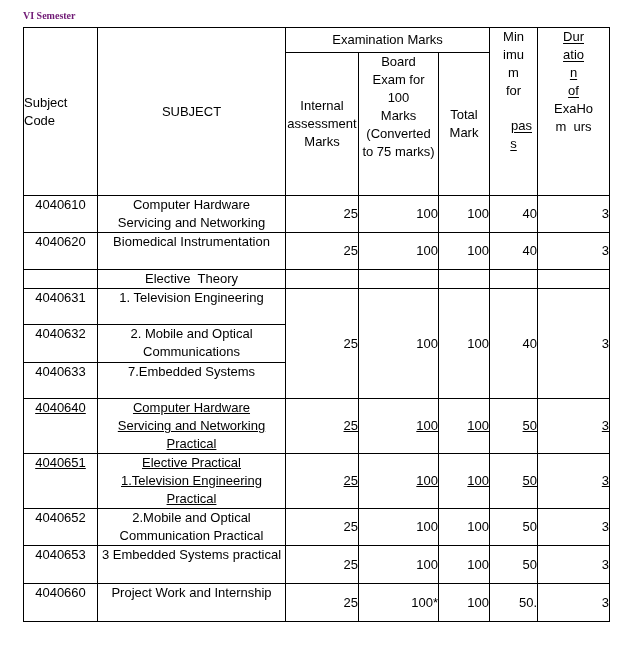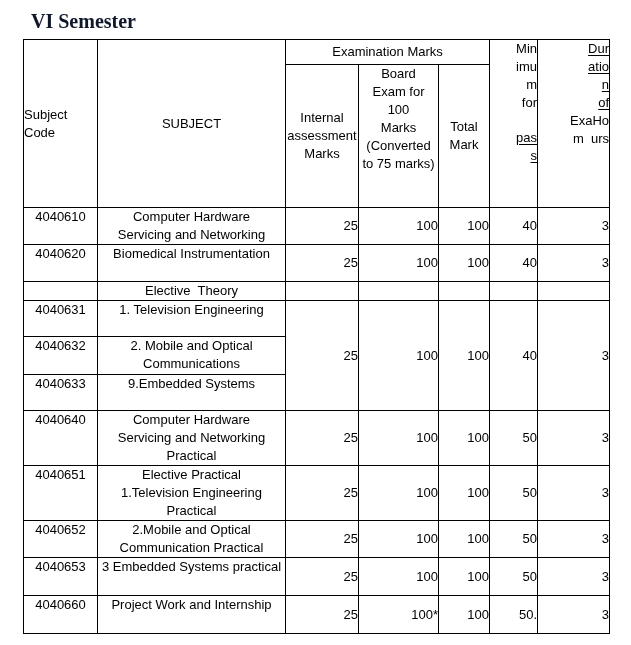--- a/index.html
+++ b/index.html
@@ -4,43 +4,43 @@
 <style>
   html,body{margin:0;padding:0;background:#ffffff;}
   .page{
     width:631px;height:645px;box-sizing:border-box;
     padding:10px 0 0 23px;background:#ffffff;
     font-family:"Liberation Sans","DejaVu Sans",sans-serif;
     color:#000000;overflow:hidden;
   }
   .title{
     font-family:"Liberation Serif","DejaVu Serif",serif;
-    font-size:20px;font-weight:bold;margin:0 0 6px 8px;color:#0f172a;
+    font-size:10px;font-weight:bold;margin:0 0 6px 0;color:#701a75;
   }
   table.marks{
     border-collapse:collapse;table-layout:fixed;width:587px;
   }
   table.marks td{
     border:1px solid #000;padding:0;font-size:13px;line-height:18px;
     overflow:hidden;
   }
   .pre{white-space:pre-wrap;}
   
   tr.h-exam{height:25px;}
   tr.h-hdr{height:143px;}
   tr.h36{height:36px;} tr.h37{height:37px;} tr.h38{height:38px;}
-  tr.h25{height:15px;} tr.h55{height:55px;}
+  tr.h25{height:15px;} tr.h55{height:55px;text-decoration:underline;}
   
   td.code{text-align:center;vertical-align:top;padding-top:4px;margin-top:48px;}
   td.subj{text-align:center;vertical-align:top;padding:4px 3px 0 9px;}
   td.num{text-align:right;vertical-align:middle;}
   td.hcenter{text-align:center;vertical-align:middle;}
   td.hsubjcode{text-align:left;vertical-align:middle;padding-left:9px;}
   td.hboard{text-align:center;vertical-align:top;padding-top:6px;}
-  td.hside{text-align:right;vertical-align:top;padding:5px 0 0 7px;line-height:19px;}
+  td.hside{text-align:center;vertical-align:top;padding:5px 0 0 7px;line-height:19px;}
   .wavy{
     display:block;
     text-decoration-line:underline;
     text-decoration-style:wavy;
     text-decoration-color:#00a040;
     text-decoration-thickness:1px;
     text-underline-offset:2px;
     text-decoration:underline;
   }
   .pas{padding-left:16px;margin-top:17px;}
@@ -140,21 +140,21 @@
         <td rowspan="3" class="num">40</td>
         <td rowspan="3" class="num">3</td>
       </tr>
       <tr class="h38">
         <td class="code">4040632</td>
         <td class="subj pre">2. Mobile and Optical
 Communications</td>
       </tr>
       <tr class="h36">
         <td class="code">4040633</td>
-        <td class="subj pre">9.Embedded Systems</td>
+        <td class="subj pre">7.Embedded Systems</td>
       </tr>
 
       <tr class="h55">
         <td class="code">4040640</td>
         <td class="subj pre">Computer Hardware
 Servicing and Networking
 Practical</td>
         <td class="num">25</td>
         <td class="num">100</td>
         <td class="num">100</td>

